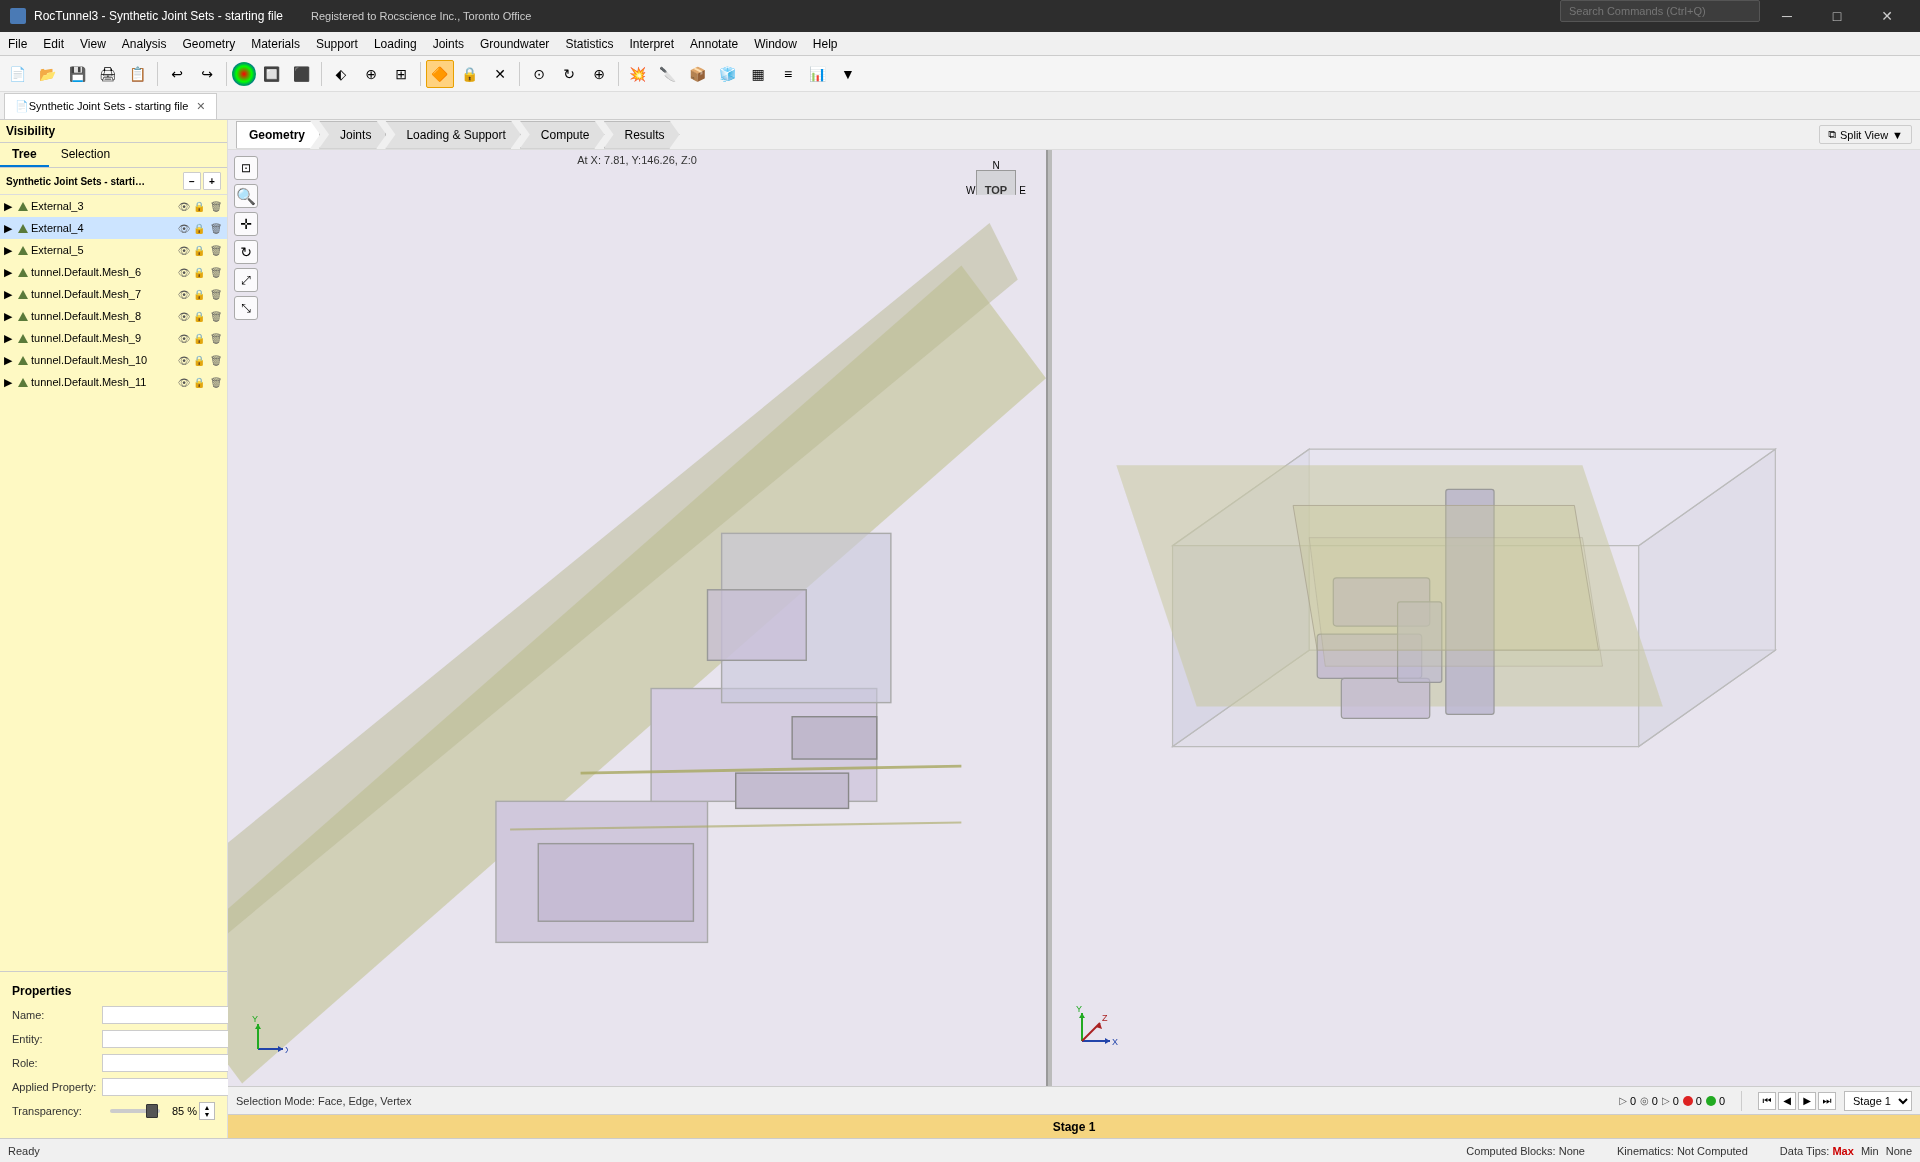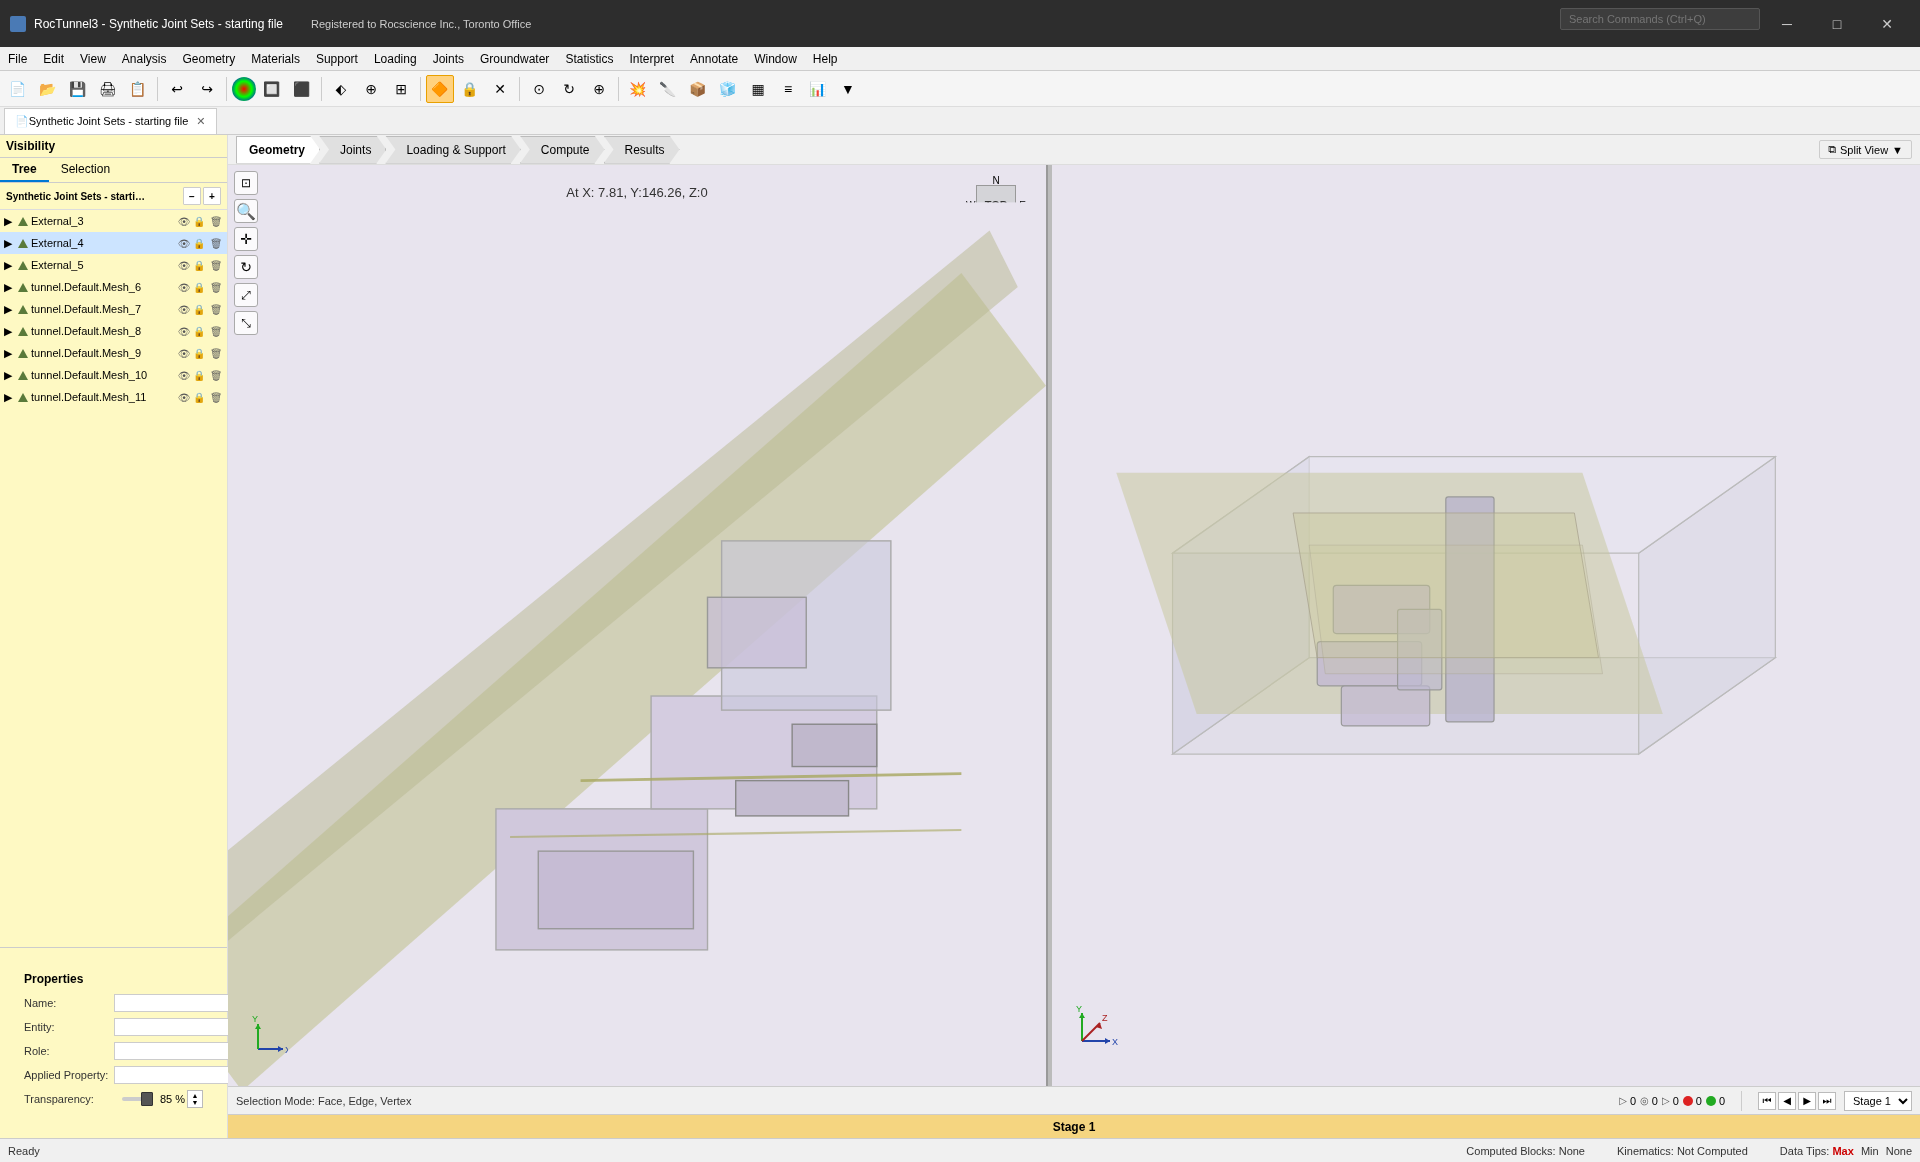--- a/index.html
+++ b/index.html
@@ -1,19 +1,19 @@
 <!DOCTYPE html>
 <html><head>
   <meta charset="utf-8">
   <style>
     * { box-sizing: border-box; margin: 0; padding: 0; }
     body { font-family: 'Segoe UI', Arial, sans-serif; font-size: 12px; background: #f0f0f0; overflow: hidden; width: 1920px; height: 1162px; display: flex; flex-direction: column; }
 
     
-    .title-bar { background: #2d2d2d; color: #fff; height: 47px; display: flex; align-items: center; justify-content: space-between; padding: 0 10px; flex-shrink: 0; }
+    .title-bar { background: #2d2d2d; color: #fff; height: 32px; display: flex; align-items: center; justify-content: space-between; padding: 0 10px; flex-shrink: 0; }
     .title-bar-left { display: flex; align-items: center; gap: 8px; }
     .title-bar-icon { width: 16px; height: 16px; background: #4a7ab5; border-radius: 2px; }
     .title-bar-title { font-size: 12px; }
     .title-bar-reg { font-size: 11px; color: #ccc; margin-left: 20px; }
     .title-bar-right { display: flex; align-items: flex-start; gap: 4px; }
     .title-btn { width: 46px; height: 32px; display: flex; align-items: center; justify-content: center; cursor: pointer; color: #ccc; font-size: 14px; }
     .search-box { background: #3d3d3d; border: 1px solid #555; color: #fff; padding: 2px 8px; font-size: 11px; width: 200px; height: 22px; border-radius: 2px; }
 
     
     .menu-bar { background: #f0f0f0; height: 24px; display: flex; align-items: center; border-bottom: 1px solid #ccc; flex-shrink: 0; }
@@ -43,21 +43,21 @@
     .sidebar-header-btn { width: 18px; height: 18px; display: flex; align-items: center; justify-content: center; cursor: pointer; font-size: 10px; border: 1px solid #ccc; background: #fff; border-radius: 1px; }
     .tree-area { flex: 1; overflow-y: auto; }
     .tree-item { display: flex; align-items: center; padding: 2px 4px; font-size: 11px; cursor: pointer; height: 22px; }
     .tree-item.selected { background: #cce4ff; }
     .tree-item-expand { width: 14px; flex-shrink: 0; }
     .tree-item-label { flex: 1; font-size: 11px; overflow: hidden; text-overflow: ellipsis; white-space: nowrap; }
     .tree-item-actions { display: flex; gap: 2px; margin-left: auto; }
     .tree-action { font-size: 10px; color: #555; cursor: pointer; width: 14px; text-align: center; }
 
     
-    .properties-panel { border-top: 1px solid #ccc; padding: 24px; }
+    .properties-panel { border-top: 1px solid #ccc; padding: 12px; }
     .properties-title { font-size: 12px; font-weight: bold; margin-bottom: 8px; }
     .prop-row { display: flex; align-items: center; margin-bottom: 6px; }
     .prop-label { font-size: 11px; color: #333; width: 90px; flex-shrink: 0; }
     .prop-value { flex: 1; font-size: 11px; border: 1px solid #ccc; background: #fff; height: 18px; padding: 0 3px; }
     .transparency-track { flex: 1; height: 4px; background: #ccc; border-radius: 2px; position: relative; margin: 0 8px; }
     .transparency-thumb { position: absolute; width: 12px; height: 14px; background: #555; border: 1px solid #333; border-radius: 1px; top: -5px; left: 72%; cursor: pointer; }
 
     
     .workflow-nav { background: #f0f0f0; height: 30px; display: flex; align-items: center; padding: 0 8px; border-bottom: 1px solid #ddd; flex-shrink: 0; gap: 0; }
     .wf-step { display: flex; align-items: center; padding: 4px 14px 4px 20px; font-size: 12px; cursor: pointer; height: 28px; position: relative; background: #e0e0e0; border: 1px solid #bbb; margin-right: -1px; clip-path: polygon(0 0, calc(100% - 10px) 0, 100% 50%, calc(100% - 10px) 100%, 0 100%, 10px 50%); }
@@ -76,21 +76,21 @@
 
     
     .compass { position: absolute; top: 10px; right: 20px; width: 60px; height: 60px; }
     .compass-box { width: 40px; height: 40px; background: #d4d4d8; border: 1px solid #999; display: flex; align-items: center; justify-content: center; font-size: 11px; font-weight: bold; color: #333; margin: 10px auto 0; }
     .compass-n { text-align: center; font-size: 10px; position: absolute; top: 0; left: 50%; transform: translateX(-50%); }
     .compass-s { text-align: center; font-size: 10px; position: absolute; bottom: 0; left: 50%; transform: translateX(-50%); }
     .compass-w { font-size: 10px; position: absolute; top: 50%; left: 0; transform: translateY(-50%); }
     .compass-e { font-size: 10px; position: absolute; top: 50%; right: 0; transform: translateY(-50%); }
 
     
-    .coords { position: absolute; top: 20px; left: 50%; transform: translateX(-50%); font-size: 13px; color: #333; }
+    .coords { position: absolute; top: 4px; left: 50%; transform: translateX(-50%); font-size: 11px; color: #333; }
 
     
     .axes { position: absolute; bottom: 8px; left: 15px; font-size: 9px; }
     .axes-svg { width: 40px; height: 40px; }
 
     
     .bottom-toolbar { height: 28px; background: #f0f0f0; border-top: 1px solid #ccc; display: flex; align-items: center; padding: 0 8px; flex-shrink: 0; gap: 8px; }
     .sel-mode { font-size: 11px; color: #333; text-align: right; }
     .playback-controls { display: flex; align-items: center; gap: 2px; }
     .play-btn { width: 18px; height: 18px; display: flex; align-items: center; justify-content: center; cursor: pointer; border: 1px solid #bbb; background: #fff; font-size: 10px; }

